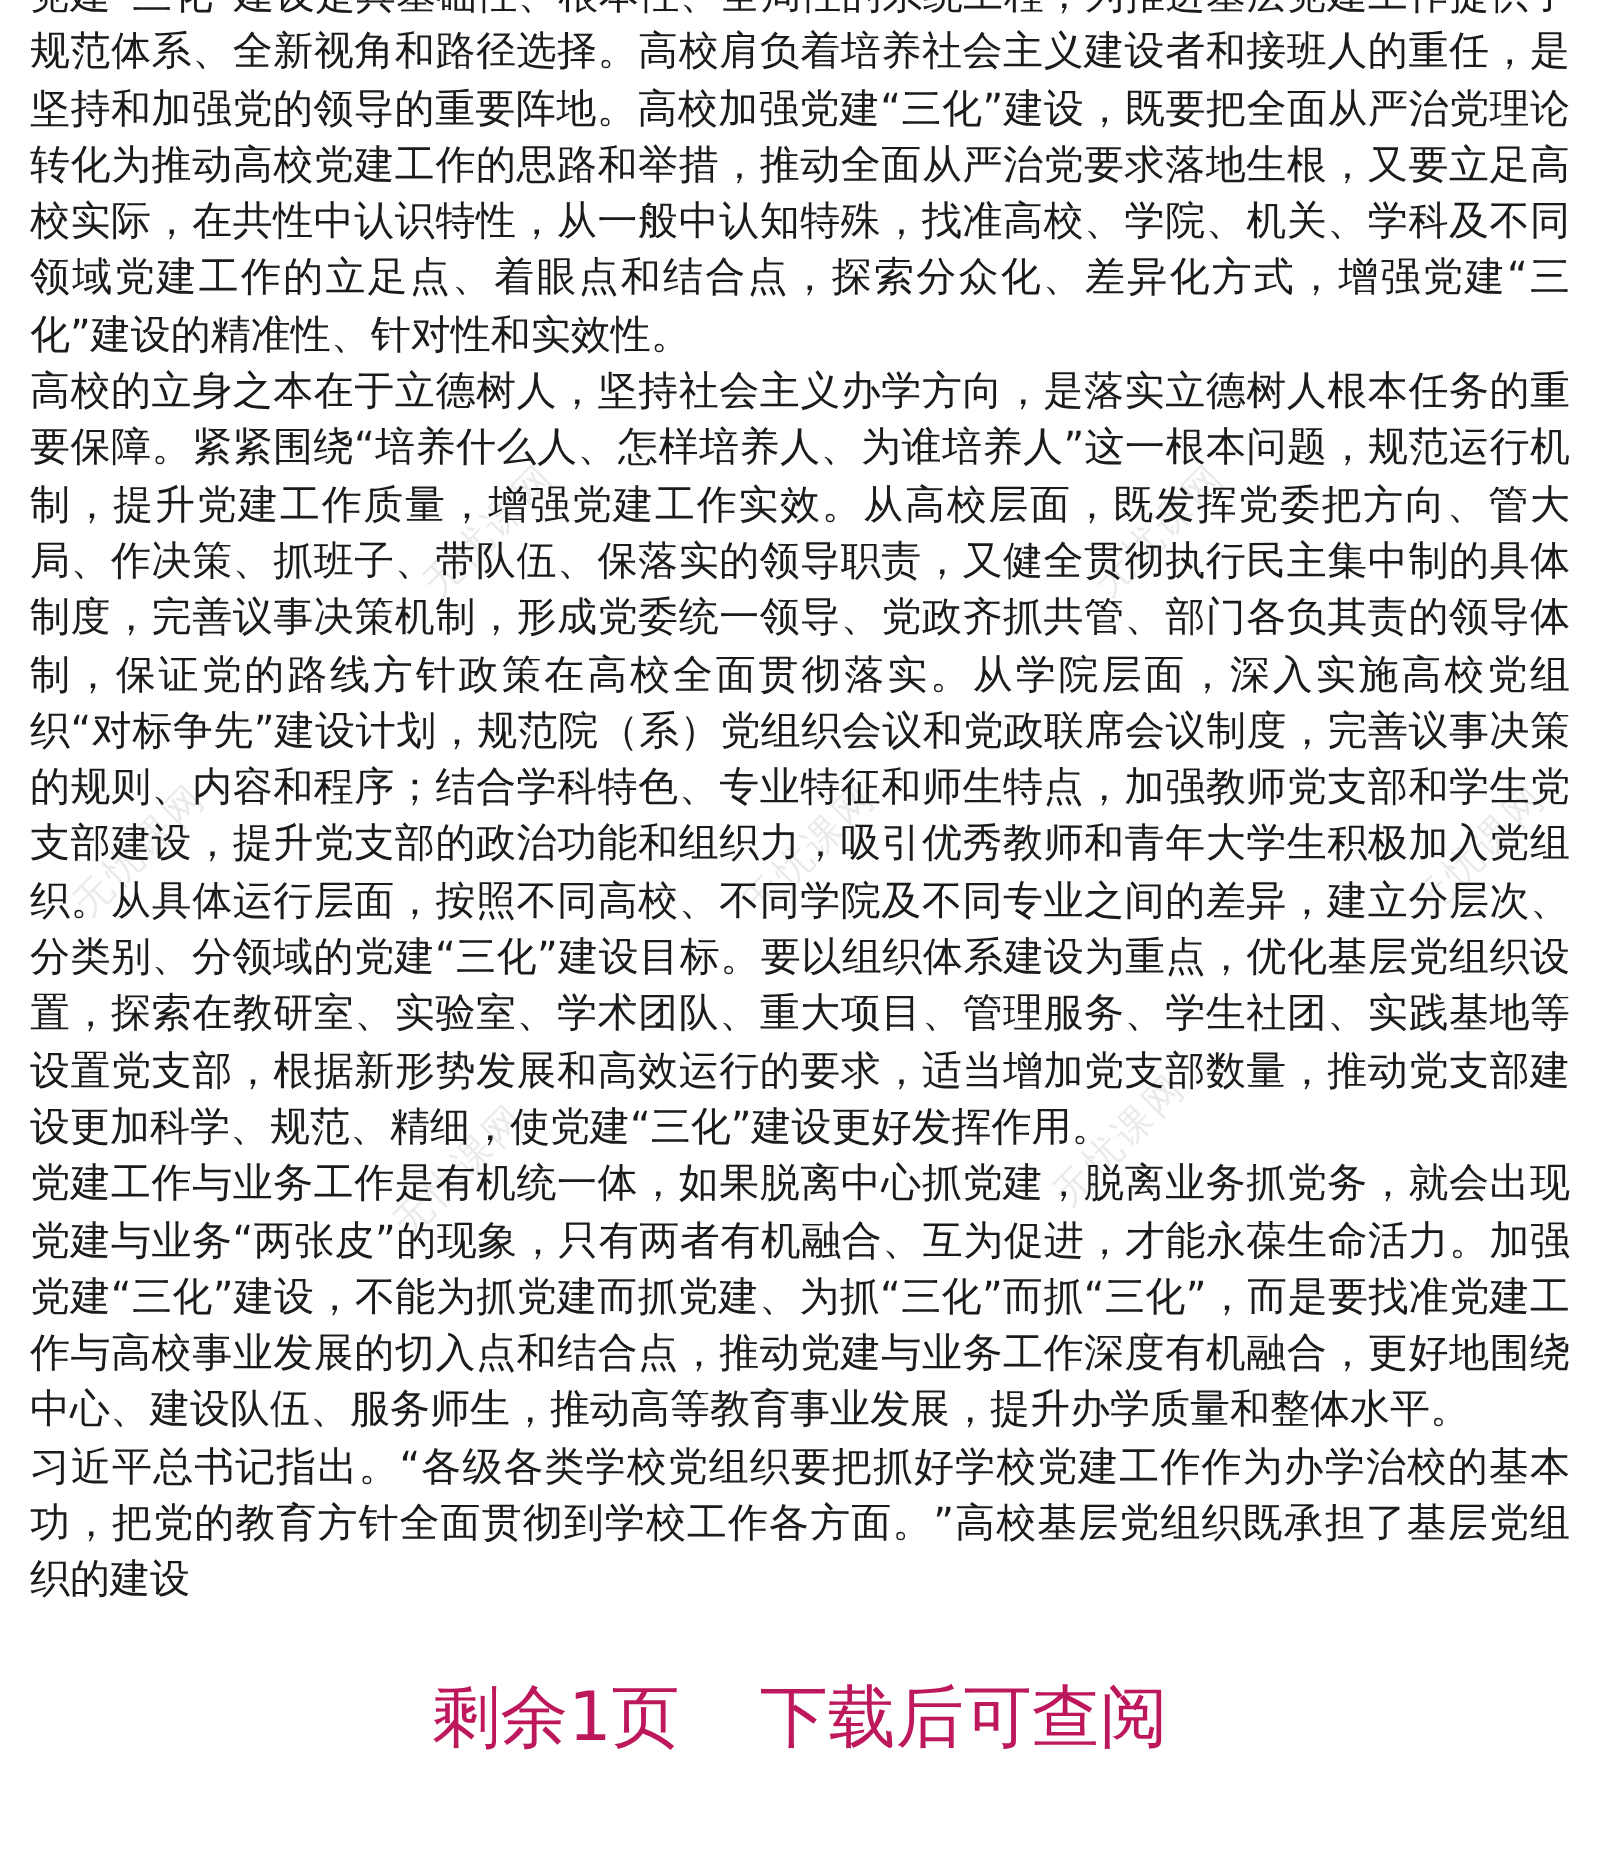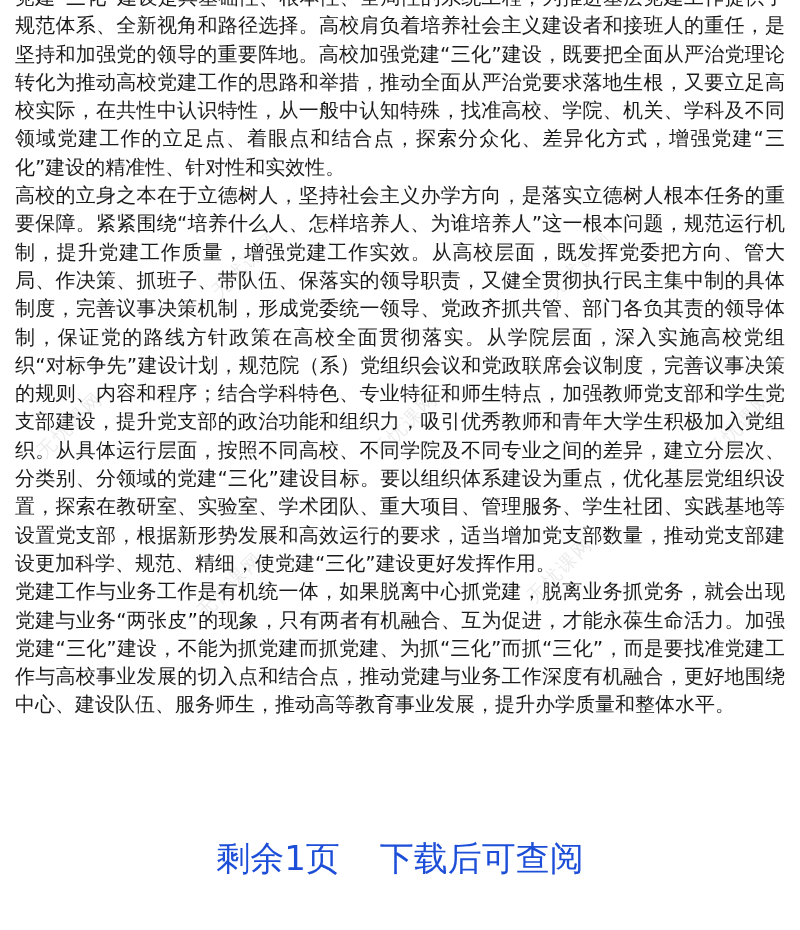--- a/index.html
+++ b/index.html
@@ -34,21 +34,21 @@
     text-align:justify;
     text-justify:inter-ideograph;
     color:#1b1b1b;
     word-break:break-all;
   }
   .footer{
     position:absolute;
     left:0;top:836px;width:800px;
     text-align:center;
     font-size:34px;
-    color:#1d4ed8;
+    color:#be185d;
     white-space:nowrap;
   }
   .footer .gap{display:inline-block;width:40px;}
 </style>
 </head>
 <body>
 
 <div class="page">
 
   <div class="watermark-layer">
@@ -60,19 +60,20 @@
       <span class="wm" style="left: 740px; top: 425px;">无忧课网</span>
       <span class="wm" style="left: 230px; top: 585px;">无忧课网</span>
       <span class="wm" style="left: 560px; top: 570px;">无忧课网</span>
     </div>
 
   <div class="content">
 
   <p class="para">党建“三化”建设是具基础性、根本性、全局性的系统工程，为推进基层党建工作提供了规范体系、全新视角和路径选择。高校肩负着培养社会主义建设者和接班人的重任，是坚持和加强党的领导的重要阵地。高校加强党建“三化”建设，既要把全面从严治党理论转化为推动高校党建工作的思路和举措，推动全面从严治党要求落地生根，又要立足高校实际，在共性中认识特性，从一般中认知特殊，找准高校、学院、机关、学科及不同领域党建工作的立足点、着眼点和结合点，探索分众化、差异化方式，增强党建“三化”建设的精准性、针对性和实效性。</p>
       <p class="para">高校的立身之本在于立德树人，坚持社会主义办学方向，是落实立德树人根本任务的重要保障。紧紧围绕“培养什么人、怎样培养人、为谁培养人”这一根本问题，规范运行机制，提升党建工作质量，增强党建工作实效。从高校层面，既发挥党委把方向、管大局、作决策、抓班子、带队伍、保落实的领导职责，又健全贯彻执行民主集中制的具体制度，完善议事决策机制，形成党委统一领导、党政齐抓共管、部门各负其责的领导体制，保证党的路线方针政策在高校全面贯彻落实。从学院层面，深入实施高校党组织“对标争先”建设计划，规范院（系）党组织会议和党政联席会议制度，完善议事决策的规则、内容和程序；结合学科特色、专业特征和师生特点，加强教师党支部和学生党支部建设，提升党支部的政治功能和组织力，吸引优秀教师和青年大学生积极加入党组织。从具体运行层面，按照不同高校、不同学院及不同专业之间的差异，建立分层次、分类别、分领域的党建“三化”建设目标。要以组织体系建设为重点，优化基层党组织设置，探索在教研室、实验室、学术团队、重大项目、管理服务、学生社团、实践基地等设置党支部，根据新形势发展和高效运行的要求，适当增加党支部数量，推动党支部建设更加科学、规范、精细，使党建“三化”建设更好发挥作用。</p>
       <p class="para">党建工作与业务工作是有机统一体，如果脱离中心抓党建，脱离业务抓党务，就会出现党建与业务“两张皮”的现象，只有两者有机融合、互为促进，才能永葆生命活力。加强党建“三化”建设，不能为抓党建而抓党建、为抓“三化”而抓“三化”，而是要找准党建工作与高校事业发展的切入点和结合点，推动党建与业务工作深度有机融合，更好地围绕中心、建设队伍、服务师生，推动高等教育事业发展，提升办学质量和整体水平。</p>
+      <p class="para">习近平总书记指出。“各级各类学校党组织要把抓好学校党建工作作为办学治校的基本功，把党的教育方针全面贯彻到学校工作各方面。”高校基层党组织既承担了基层党组织的建设</p>
     </div>
 
   <div class="footer">
     <span>剩余1页</span><span class="gap"></span><span>下载后可查阅</span>
   </div>
 
 </div>
 
 </body></html>

